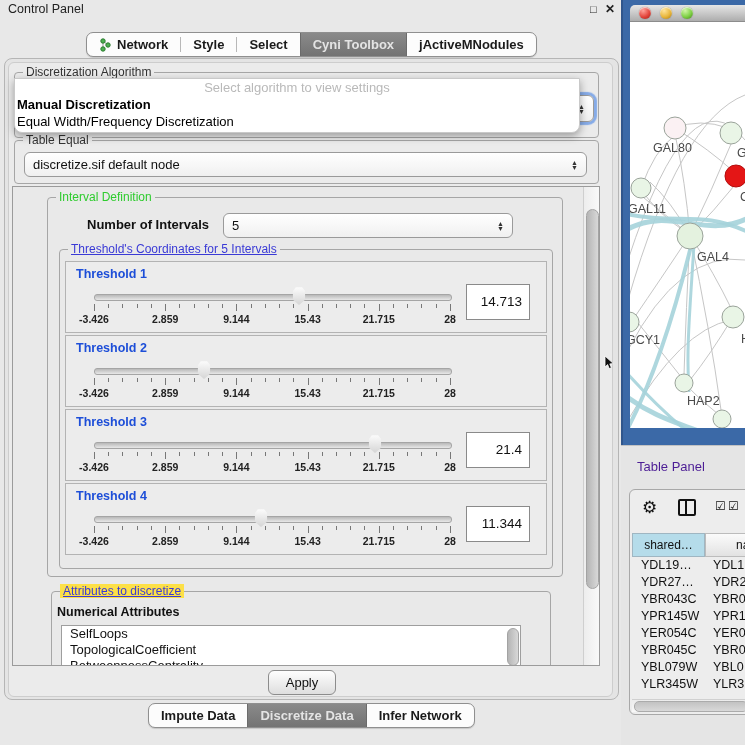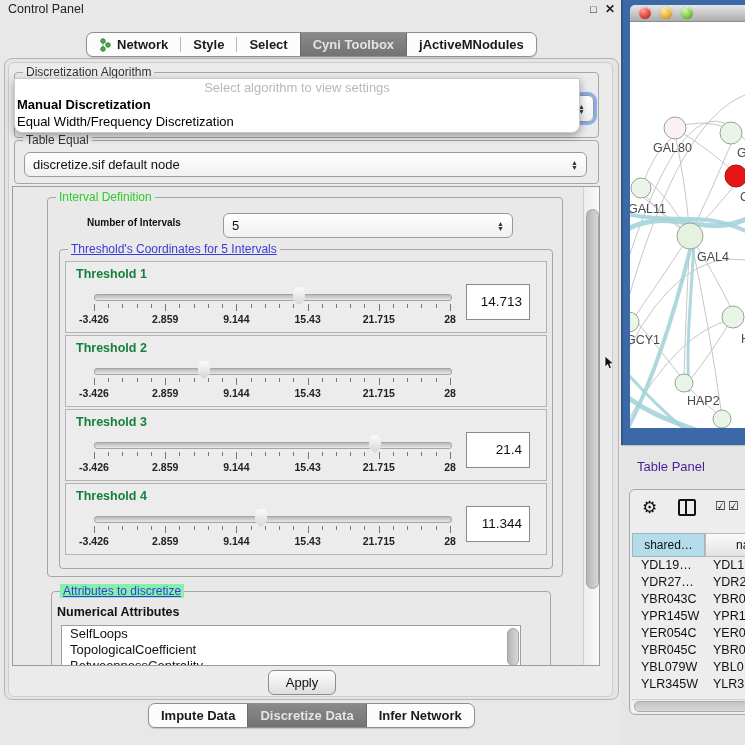--- a/index.html
+++ b/index.html
@@ -45,21 +45,21 @@
   #popup .it.b{font-weight:bold;}
   
   #viewport{left:12px;top:186px;width:586px;height:478px;background:#e9e9e9;
     border:1px solid #9b9b9b;overflow:hidden;}
   .vtrack{position:absolute;background:linear-gradient(90deg,#ededed,#fafafa);
     border-left:1px solid #cfcfcf;}
   .vthumb{position:absolute;border-radius:7px;
     background:linear-gradient(90deg,#b5b5b5,#d8d8d8);border:1px solid #a3a3a3;}
   
   .thr-box{position:absolute;background:#ececec;border:1px solid #b3b3b3;}
-  .thr-label{position:absolute;left:10px;top:5px;font-size:12.5px;font-weight:bold;color:#15803d;}
+  .thr-label{position:absolute;left:10px;top:5px;font-size:12.5px;font-weight:bold;color:#1d4ed8;}
   .track{position:absolute;height:5px;border-radius:3px;
     background:linear-gradient(#b8b8b8,#e8e8e8);border:1px solid #a5a5a5;}
   .thumb{position:absolute;width:16px;height:19px;
     background:linear-gradient(#fefefe,#d5d5d5);
     clip-path:polygon(50% 100%,12% 72%,12% 26%,30% 6%,70% 6%,88% 26%,88% 72%);
     filter:drop-shadow(0 0 1px #8a8a8a);cursor:default;}
   .ticks{position:absolute;display:flex;justify-content:space-between;align-items:flex-start;}
   .tick{width:1px;background:#777;}
   .ticklbls{position:absolute;}
   .ticklbl{position:absolute;transform:translateX(-50%);font-size:10.5px;
@@ -174,21 +174,21 @@
       <span>▲</span>
       <span>▼</span>
     </span>
 </div>
 
 <div class="abs" id="viewport">
 
   <div class="abs group" style="left:34px;top:10px;width:514px;height:378px;background:#e9e9e9;">
     <span class="gtitle green" style="background:#e9e9e9;">Interval Definition</span>
   </div>
-  <span class="abs" style="left:74px;top:30px;font-size:10px;font-weight:bold;color:#111;">Number of Intervals</span>
+  <span class="abs" style="left:74px;top:30px;font-size:13px;font-weight:bold;color:#111;">Number of Intervals</span>
   <div class="abs combo" style="left:210px;top:26px;width:272px;height:23px;">
     <span>5</span>
     <span class="spinner">
         <span>▲</span>
         <span>▼</span>
       </span>
   </div>
 
   <div class="abs group" style="left:46px;top:62px;width:492px;height:318px;background:#e9e9e9;">
     <span class="gtitle blue" style="background:#e9e9e9;">Threshold's Coordinates for 5 Intervals</span>
@@ -357,21 +357,21 @@
           <div class="ticklbl" style="left: 40%;">9.144</div>
           <div class="ticklbl" style="left: 60%;">15.43</div>
           <div class="ticklbl" style="left: 80%;">21.715</div>
           <div class="ticklbl" style="left: 100%;">28</div>
         </div>
         <div class="valbox" style="left: 400px; top: 22px; width: 64px; height: 36px;">11.344</div>
       </div>
     </div>
 
   <div class="abs group" style="left:38px;top:404px;width:498px;height:110px;background:#e9e9e9;">
-    <span class="gtitle blue" style="background:#86efac;">Attributes to discretize</span>
+    <span class="gtitle blue" style="background:#fde047;">Attributes to discretize</span>
   </div>
   <span class="abs" style="left:44px;top:418px;font-size:12.5px;font-weight:bold;color:#111;">Numerical Attributes</span>
   <div class="abs" id="attrlist" style="left:48px;top:438px;width:458px;height:44px;">
       <div class="li">SelfLoops</div>
       <div class="li">TopologicalCoefficient</div>
       <div class="li">BetweennessCentrality</div>
     </div>
   <div class="abs vthumb" style="left:494px;top:441px;width:10px;height:36px;"></div>
 
   <div class="abs vtrack" style="left:570px;top:0;width:16px;height:478px;">

